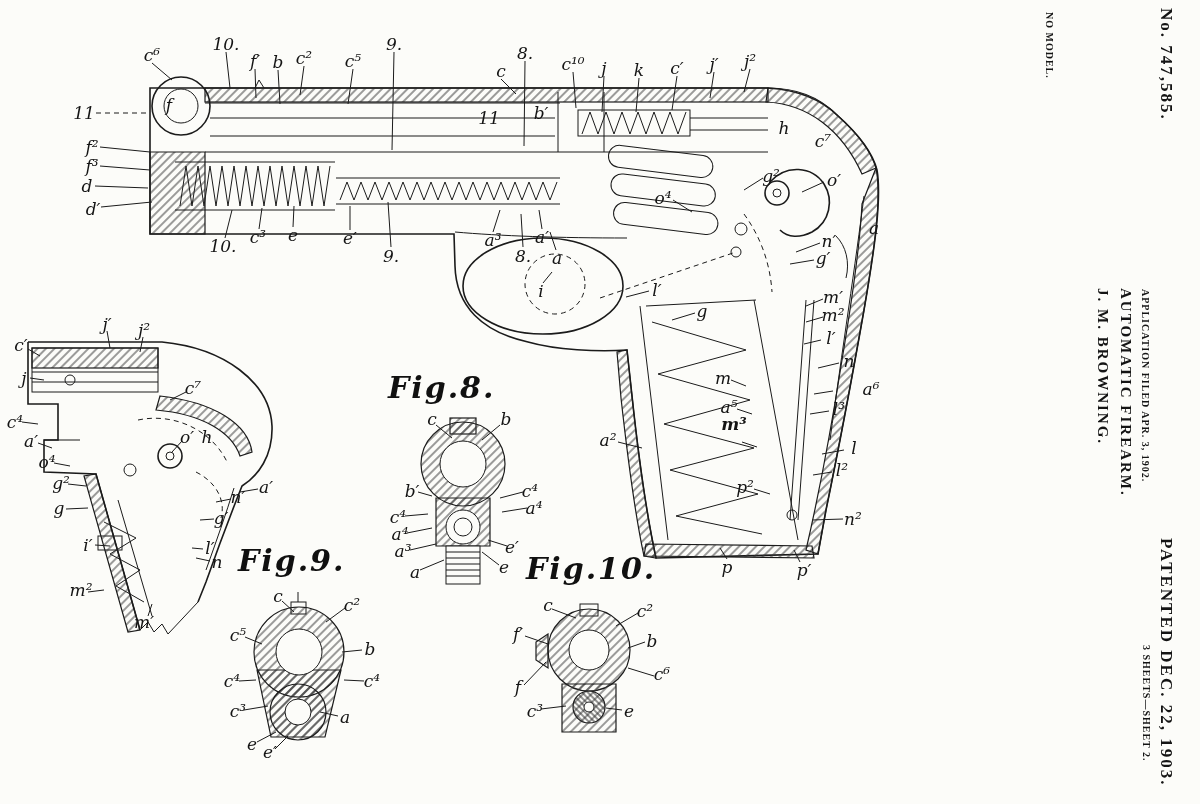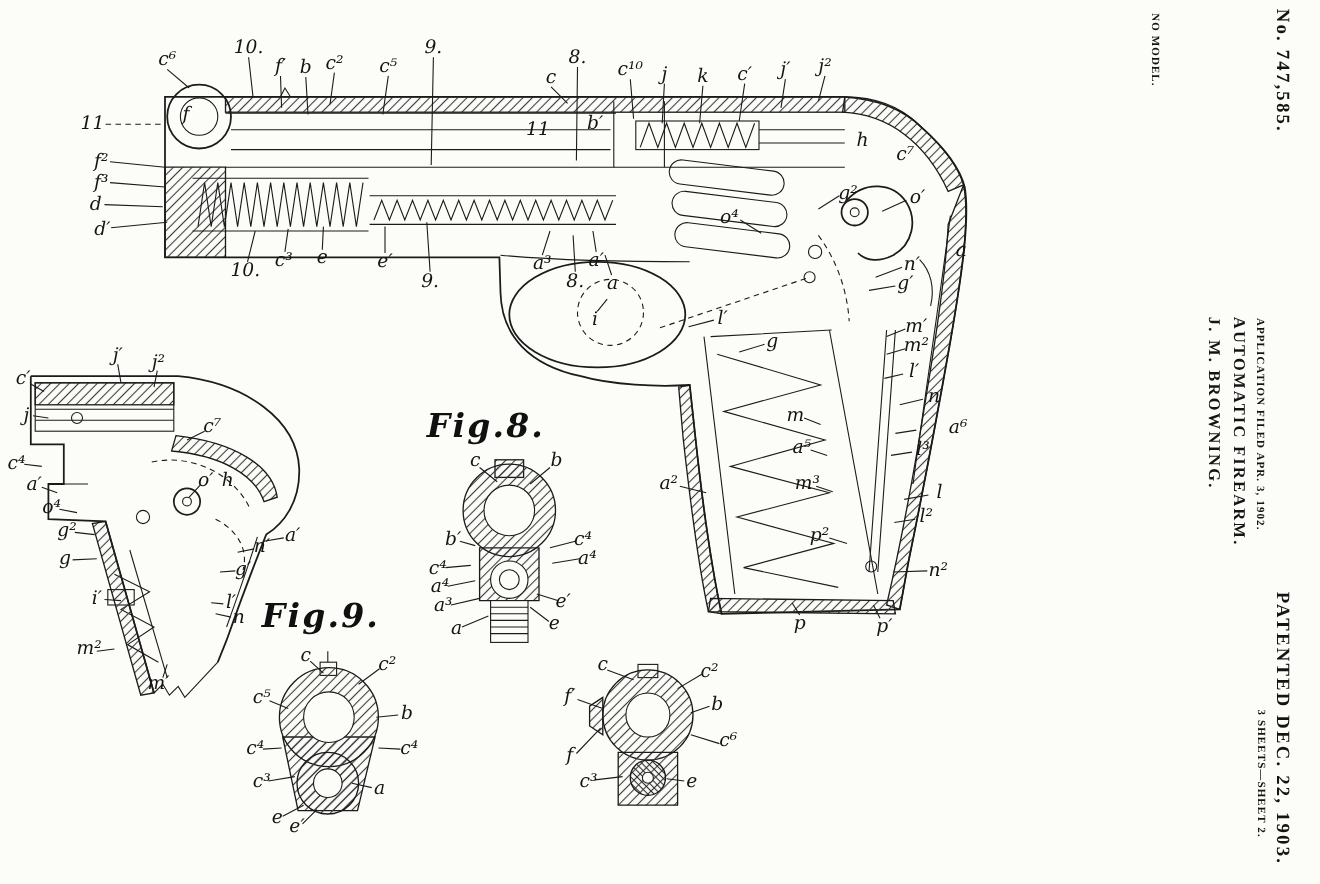--- a/index.html
+++ b/index.html
@@ -187,20 +187,21 @@
       <circle class="wh" cx="589" cy="650" r="20"></circle>
       <path class="hf" d="M562,684 V732 H616 V684 Z"></path>
       <circle class="hf2" cx="589" cy="707" r="16"></circle>
       <circle class="wh" cx="589" cy="707" r="5"></circle>
       <path class="tn" d="M552,609 L576,618 M638,613 L616,626 M525,636 L548,644 M645,642 L628,648 M524,685 L546,662 M654,676 L628,668 M541,709 L566,706 M622,710 L606,708"></path>
     </g>
   </svg>
 
   <div class="fig-title" style="left:388px; top:370px; font-size:30px;">Fig.8.</div>
   <div class="fig-title" style="left:238px; top:543px; font-size:30px;">Fig.9.</div>
+  <div class="fig-title" style="left:526px; top:551px; font-size:30px;">Fig.10.</div>
 
   <div class="vtext" style="left:1156px; top:8px;   font-size:17px;">No. 747,585.</div>
   <div class="vtext" style="left:1044px; top:12px;  font-size:10px; letter-spacing:1px;">NO MODEL.</div>
   <div class="vtext" style="left:1094px; top:288px; font-size:15px;">J. M. BROWNING.</div>
   <div class="vtext" style="left:1117px; top:288px; font-size:15px;">AUTOMATIC FIREARM.</div>
   <div class="vtext" style="left:1140px; top:289px; font-size:10px; letter-spacing:1px;">APPLICATION FILED APR. 3, 1902.</div>
   <div class="vtext" style="left:1156px; top:538px; font-size:17px;">PATENTED DEC. 22, 1903.</div>
   <div class="vtext" style="left:1141px; top:645px; font-size:10px; letter-spacing:1px;">3 SHEETS—SHEET 2.</div>
 
   <div class="overlay">
@@ -239,21 +240,21 @@
       <span class="ref-label" style="left: 833px; top: 315px;">m²</span>
       <span class="ref-label" style="left: 831px; top: 338px;">l′</span>
       <span class="ref-label" style="left: 849px; top: 361px;">n</span>
       <span class="ref-label" style="left: 843px; top: 389px; margin-left: 28px;">a⁶</span>
       <span class="ref-label" style="left: 839px; top: 409px;">l³</span>
       <span class="ref-label" style="left: 854px; top: 448px;">l</span>
       <span class="ref-label" style="left: 842px; top: 470px;">l²</span>
       <span class="ref-label" style="left: 853px; top: 519px;">n²</span>
       <span class="ref-label" style="left: 723px; top: 378px;">m</span>
       <span class="ref-label" style="left: 729px; top: 407px;">a⁵</span>
-      <span class="ref-label" style="left: 734px; top: 440px;">m³</span>
+      <span class="ref-label" style="left: 734px; top: 424px; font-weight: bold;">m³</span>
       <span class="ref-label" style="left: 745px; top: 487px;">p²</span>
       <span class="ref-label" style="left: 608px; top: 440px;">a²</span>
       <span class="ref-label" style="left: 727px; top: 567px;">p</span>
       <span class="ref-label" style="left: 804px; top: 570px;">p′</span>
       <span class="ref-label" style="left: 223px; top: 246px;">10.</span>
       <span class="ref-label" style="left: 258px; top: 237px;">c³</span>
       <span class="ref-label" style="left: 293px; top: 235px;">e</span>
       <span class="ref-label" style="left: 350px; top: 238px;">e′</span>
       <span class="ref-label" style="left: 391px; top: 256px;">9.</span>
       <span class="ref-label" style="left: 493px; top: 240px;">a³</span>

